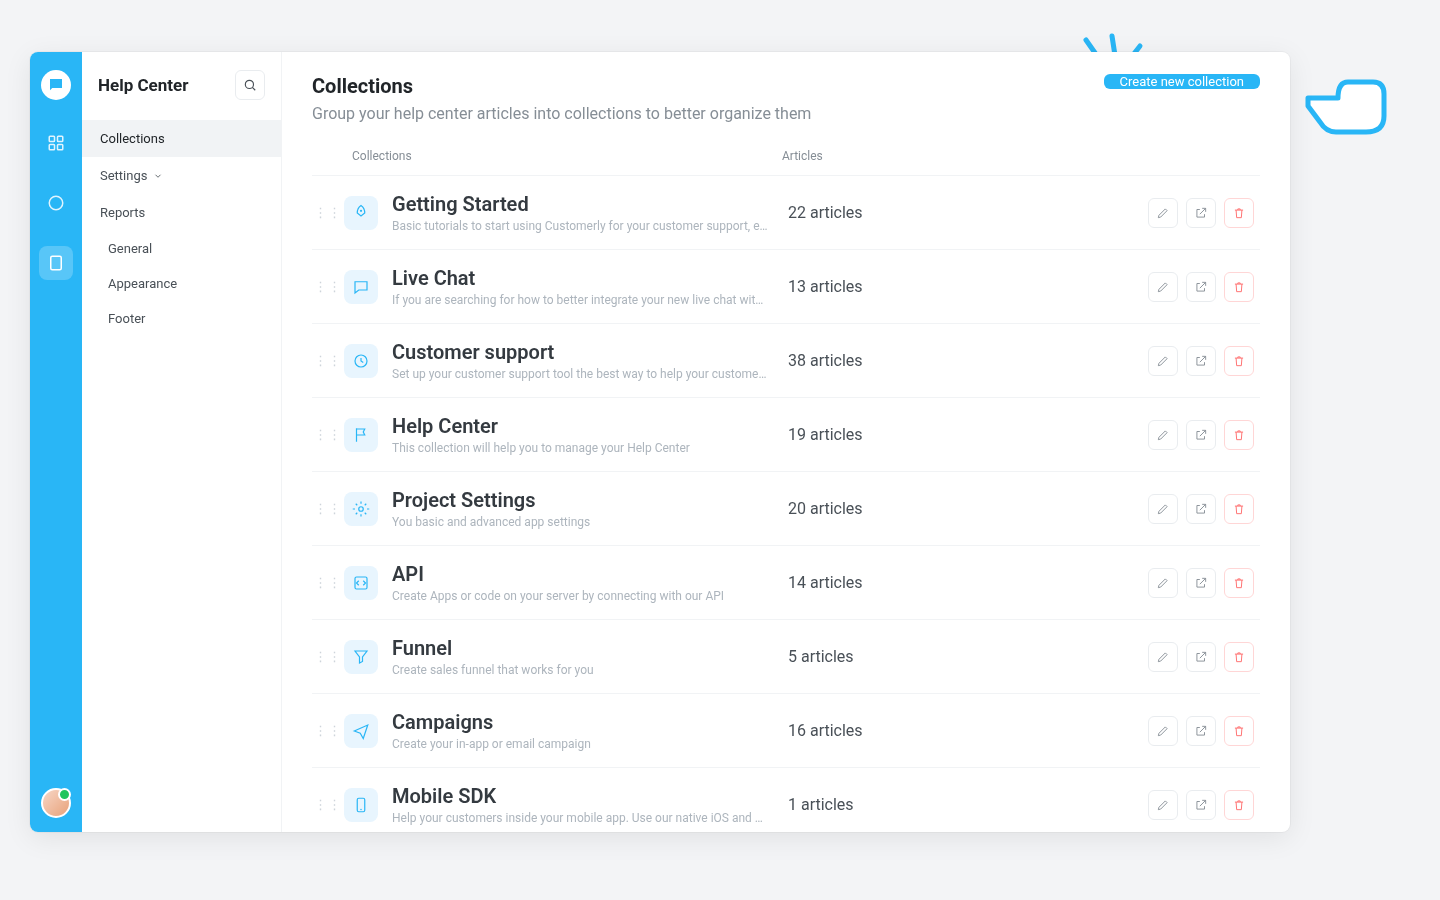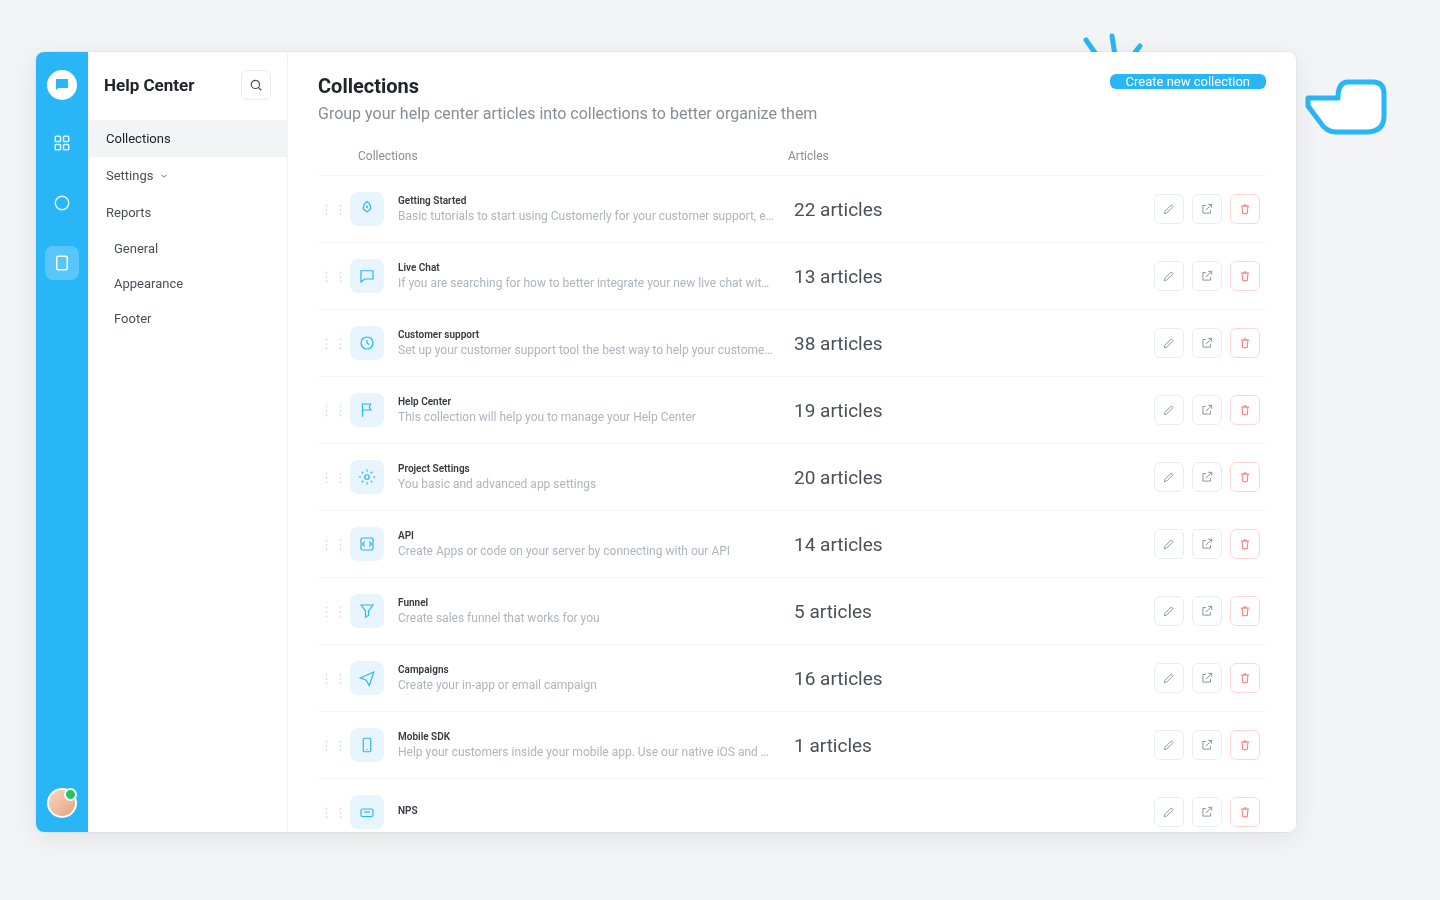--- a/index.html
+++ b/index.html
@@ -1,20 +1,20 @@
 <!DOCTYPE html>
 <html><head>
 <meta charset="utf-8">
 <style>
 * { margin:0; padding:0; box-sizing:border-box; font-family: -apple-system, BlinkMacSystemFont, "Segoe UI", Roboto, Helvetica, Arial, sans-serif; }
 body { background:#f3f4f6; width:1440px; height:900px; overflow:hidden; position:relative; }
 
 .app-shell {
   position:absolute;
-  left:36px; top:52px;
+  left:30px; top:52px;
   width:1260px; height:780px;
   background:#fff;
   border-radius:8px;
   box-shadow:0 6px 28px rgba(0,0,0,0.08), 0 0 0 1px rgba(0,0,0,0.03);
   display:flex;
   overflow:hidden;
 }
 
 
 .rail {
@@ -152,23 +152,23 @@
 .row-icon {
   width:34px; height:34px;
   background:#e8f5fe;
   border-radius:8px;
   margin-right:14px;
   display:flex; align-items:center; justify-content:center;
   color:#29B6F6;
 }
 .row-icon svg { width:18px; height:18px; }
 .row-text { width:396px; padding-right:20px; overflow:hidden; }
-.row-title { font-size:10px; font-weight:600; color:#343a40; margin-bottom:3px; }
+.row-title { font-size:20px; font-weight:600; color:#343a40; margin-bottom:3px; }
 .row-desc { font-size:12px; color:#adb5bd; white-space:nowrap; overflow:hidden; text-overflow:ellipsis; }
-.row-count { flex:1; font-size:19px; color:#495057; }
+.row-count { flex:1; font-size:16px; color:#495057; }
 .row-actions { display:flex; gap:8px; padding-right:6px; }
 .action-btn {
   width:30px; height:30px;
   border:1px solid #e9ecef;
   border-radius:6px;
   display:flex; align-items:center; justify-content:center;
   color:#868e96;
   cursor:pointer;
   background:#fff;
 }

